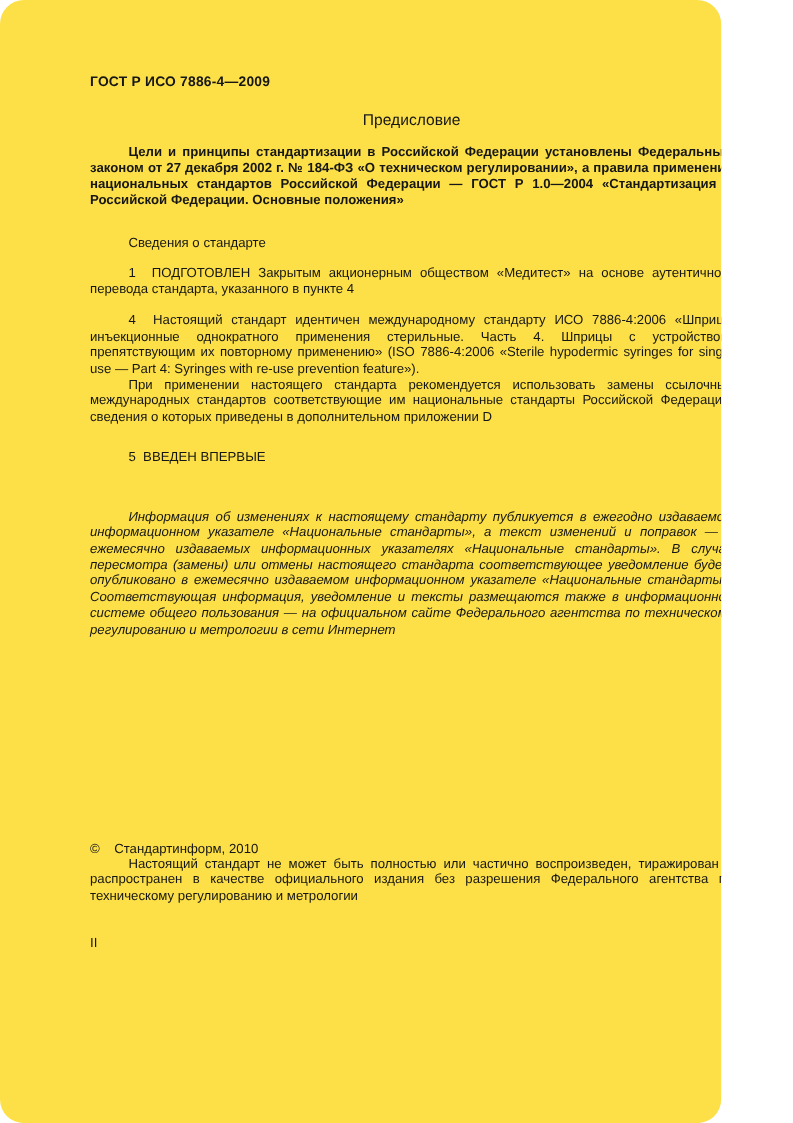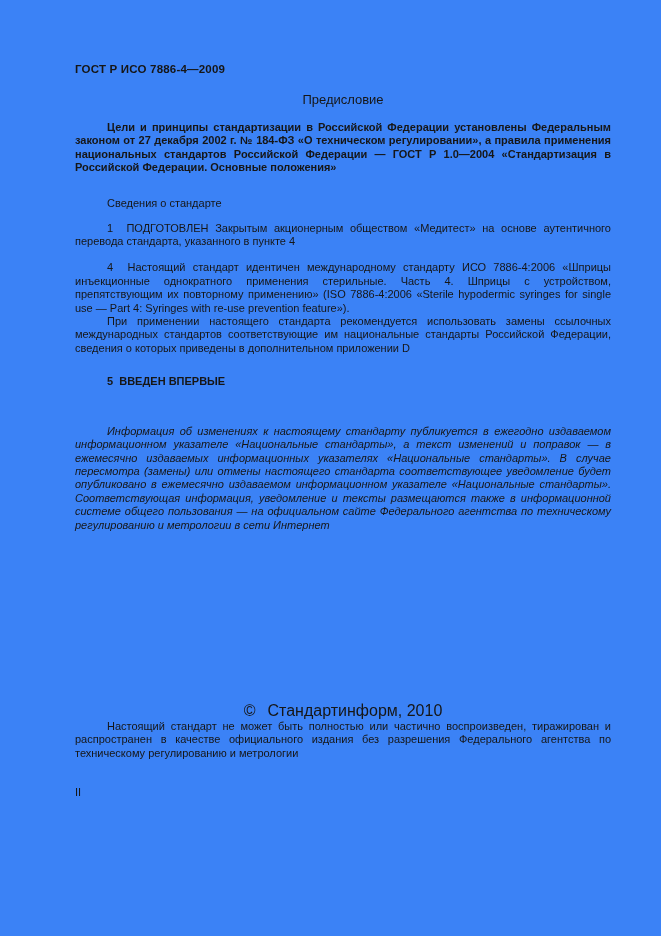--- a/index.html
+++ b/index.html
@@ -1,23 +1,24 @@
 <!DOCTYPE html>
 <html><head>
 <meta charset="utf-8">
 <style>
   html, body { margin: 0; padding: 0; background: #ffffff; }
   .page {
     position: relative;
-    width: 661px;
+    width: 601px;
     height: 936px;
-    background: #3b82f6;
+    background: #fde047;
     color: #161616;
     font-family: "Liberation Sans", sans-serif;
     overflow: hidden;
+    border-radius: 20px;
   }
   .content {
     position: absolute;
     left: 75px;
     top: 0;
     width: 536px;
   }
   .doc-code {
     margin-top: 63px;
     font-size: 11.5px;
@@ -38,29 +39,29 @@
   }
   .intro { margin-top: 14px; font-weight: bold; }
   .section-heading {
     margin-top: 22px;
     font-size: 11px;
     font-weight: normal;
     text-indent: 32px;
   }
   .item { margin-top: 13px; }
   .item-continuation { margin-top: 0; }
-  .item-last { margin-top: 20px; font-weight: bold; }
+  .item-last { margin-top: 20px; }
   .notice {
     margin-top: 36px;
     font-style: italic;
   }
   .copyright {
     margin-top: 170px;
-    font-size: 16px;
-    text-align: center;
+    font-size: 11px;
+    text-align: left;
   }
   .copyright .sym { margin-right: 12px; }
   .restriction { }
   .page-number {
     margin-top: 26px;
     font-size: 11px;
     text-indent: 0;
     text-align: left;
   }
 </style>

